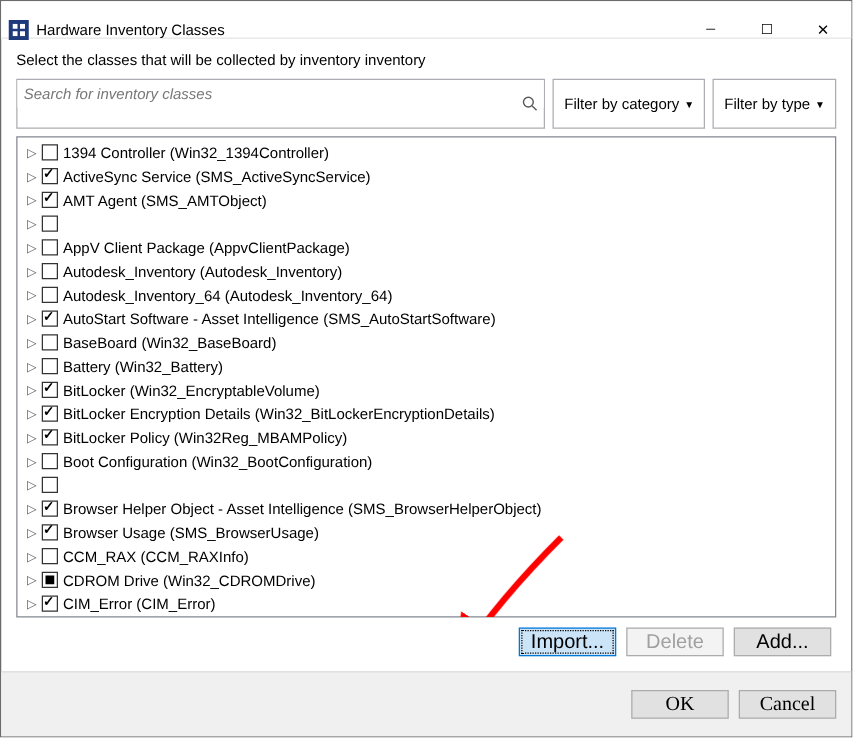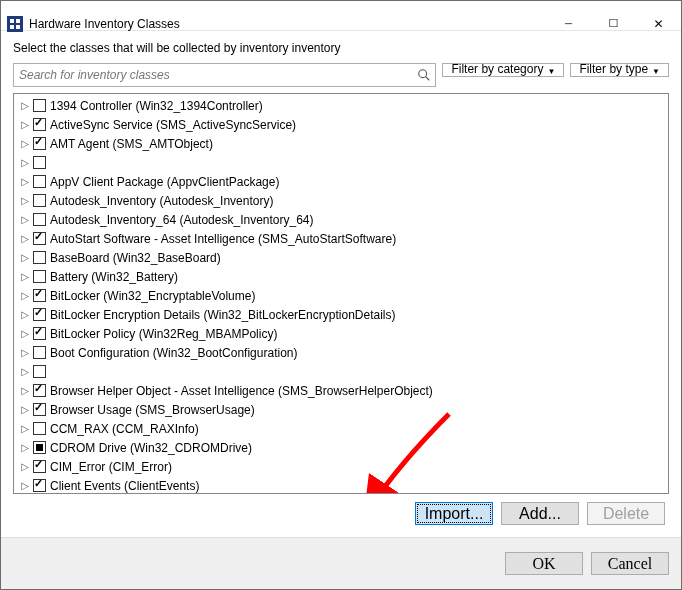--- a/index.html
+++ b/index.html
@@ -105,23 +105,23 @@
       width: 14px;
       height: 14px;
       pointer-events: none;
     }
     .filter-btn {
       border: 1px solid #abadb3;
       background: #fff;
       padding: 0 8px;
       font-size: 12px;
       display: flex;
-      align-items: flex-end;
+      align-items: center;
       gap: 4px;
-      height: 14px;
+      height: 40px;
       white-space: nowrap;
     }
     .filter-btn .caret {
       font-size: 8px;
     }
     .tree-container {
       flex: 1;
       border: 1px solid #828790;
       background: #fff;
       overflow: hidden;
@@ -386,22 +386,22 @@
           <marker id="ah" markerWidth="8" markerHeight="8" refX="6" refY="4" orient="auto">
             <polygon points="0 0, 8 4, 0 8" fill="#ff0000"></polygon>
           </marker>
         </defs>
         <path d="M 110 10 Q 60 60 30 105" stroke="#ff0000" stroke-width="5" fill="none" marker-end="url(#ah)"></path>
       </svg>
     </div>
 
     <div class="button-row">
       <button class="btn focused">Import...</button>
+      <button class="btn" disabled="">Delete</button>
       <button class="btn">Add...</button>
-      <button class="btn" disabled="">Delete</button>
     </div>
   </div>
 
   <div class="button-row lower">
     <button class="btn">OK</button>
     <button class="btn">Cancel</button>
   </div>
 
 </div>
 

